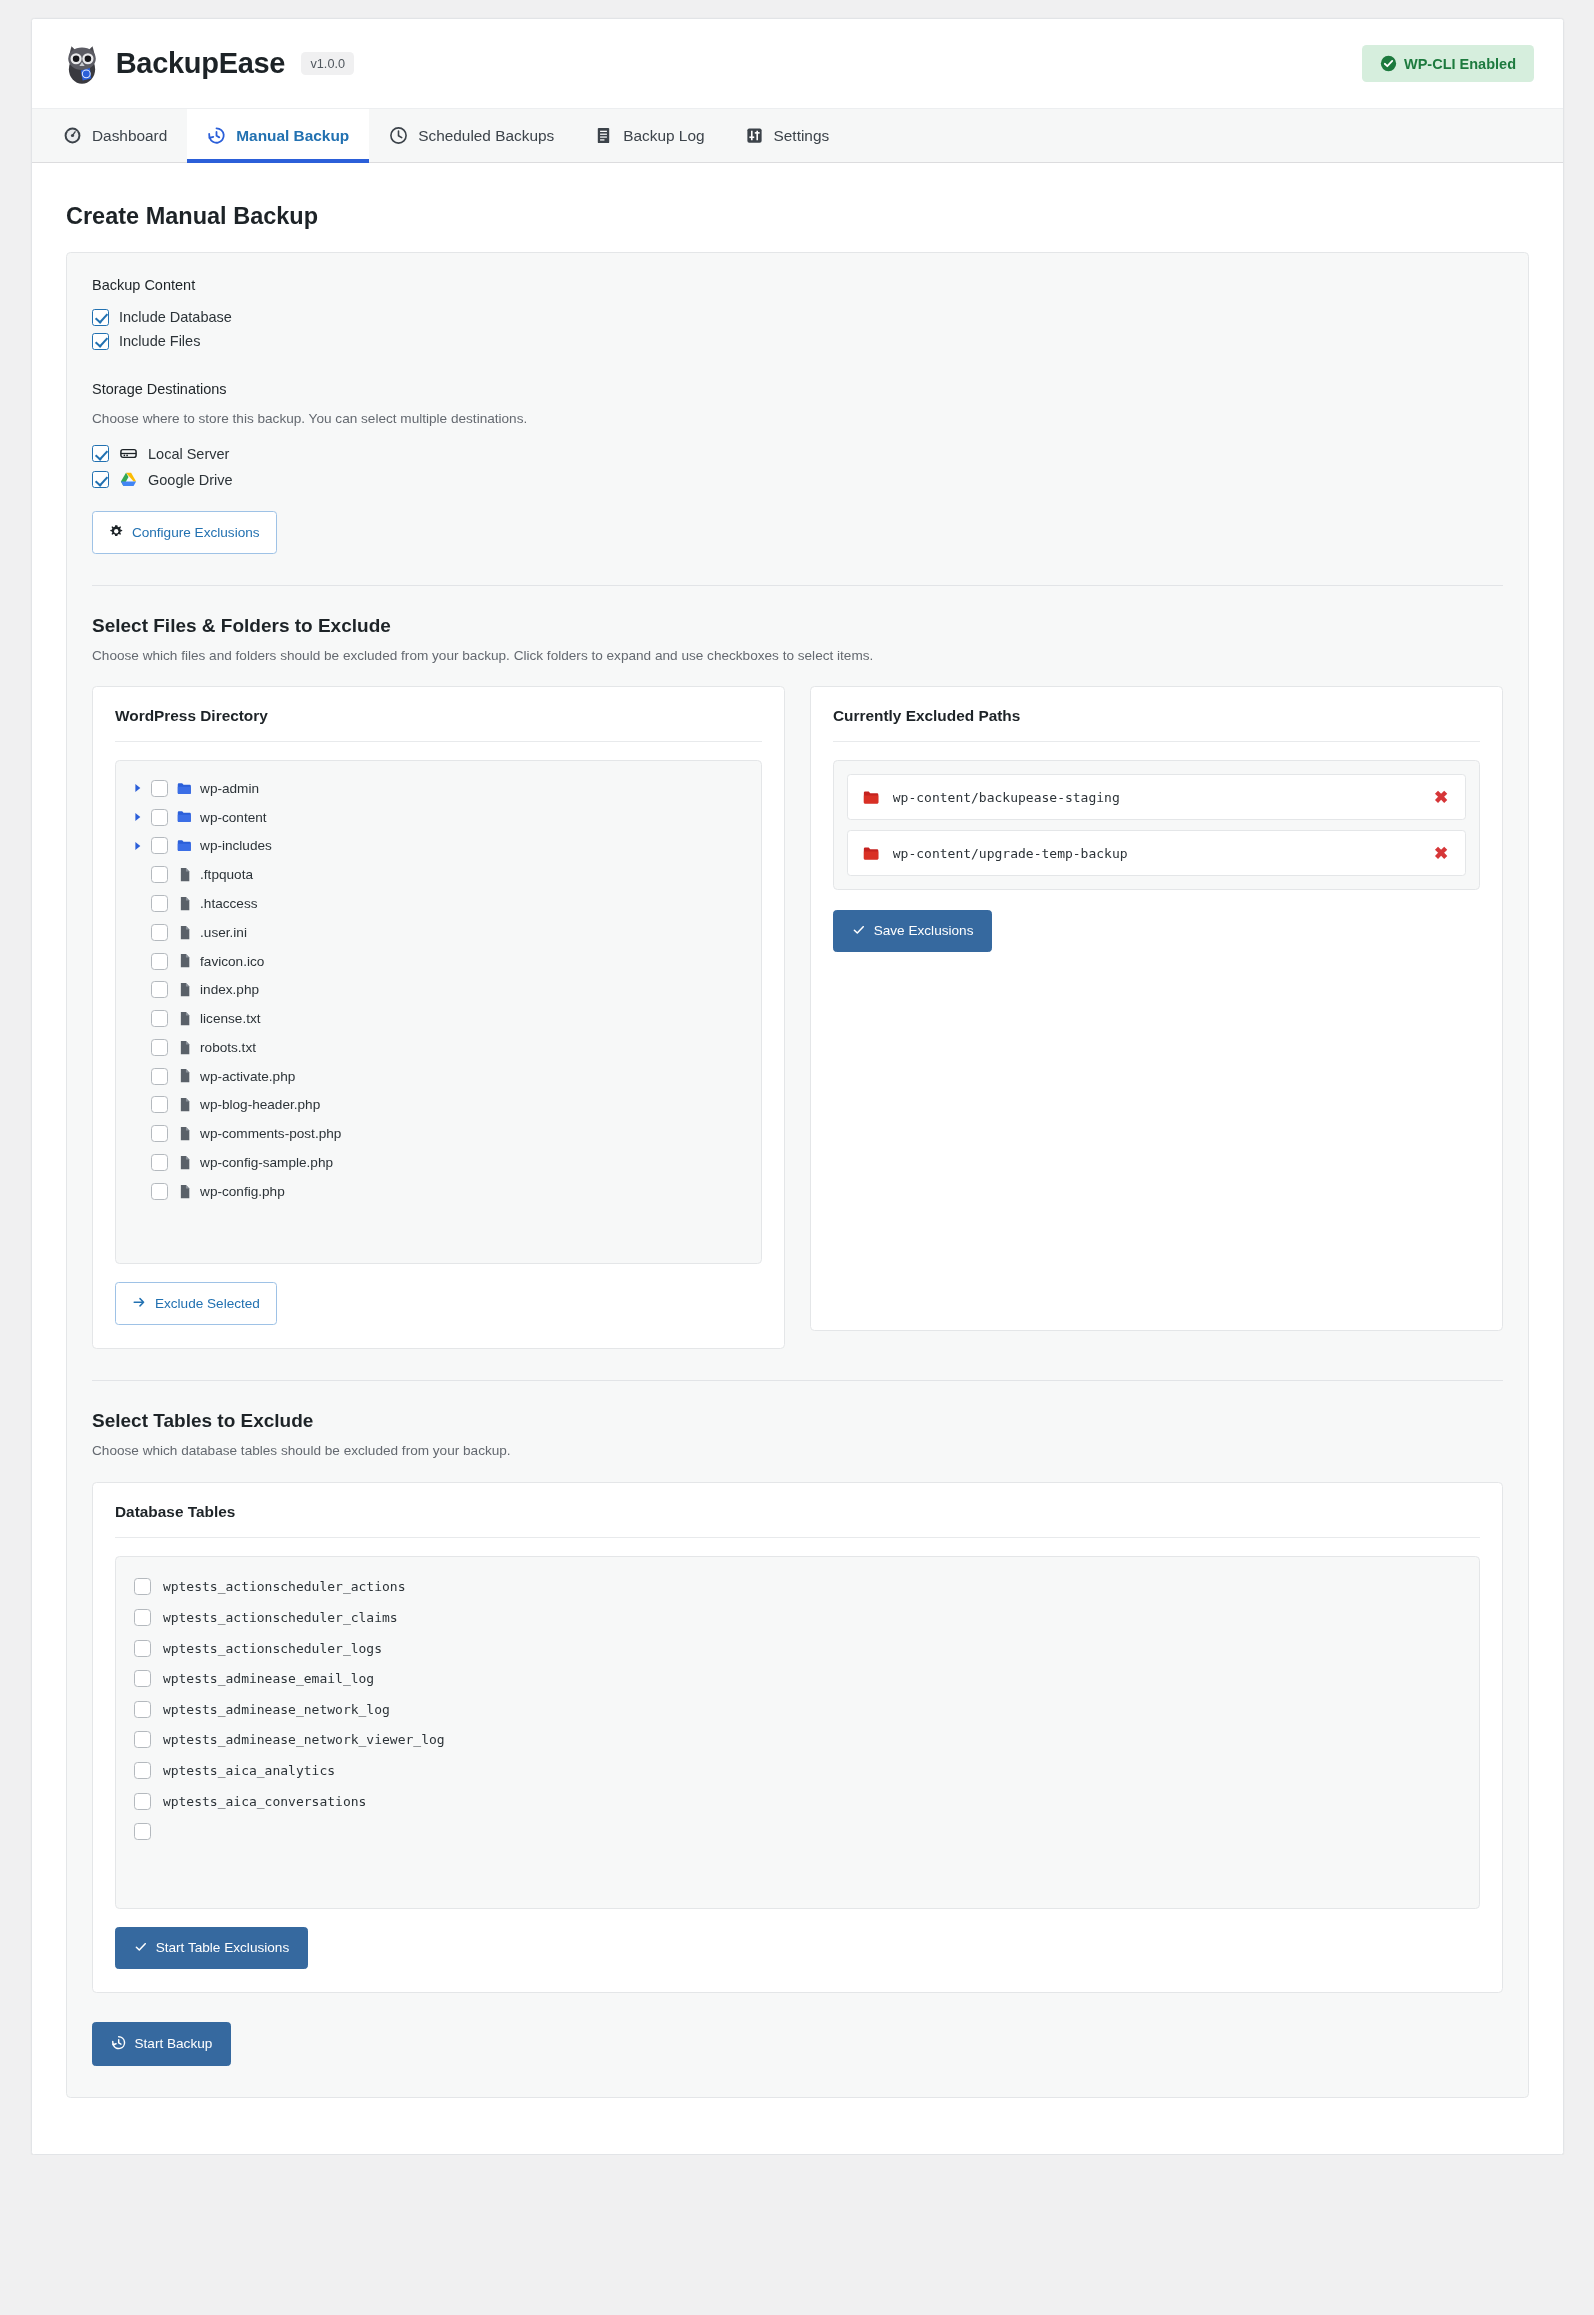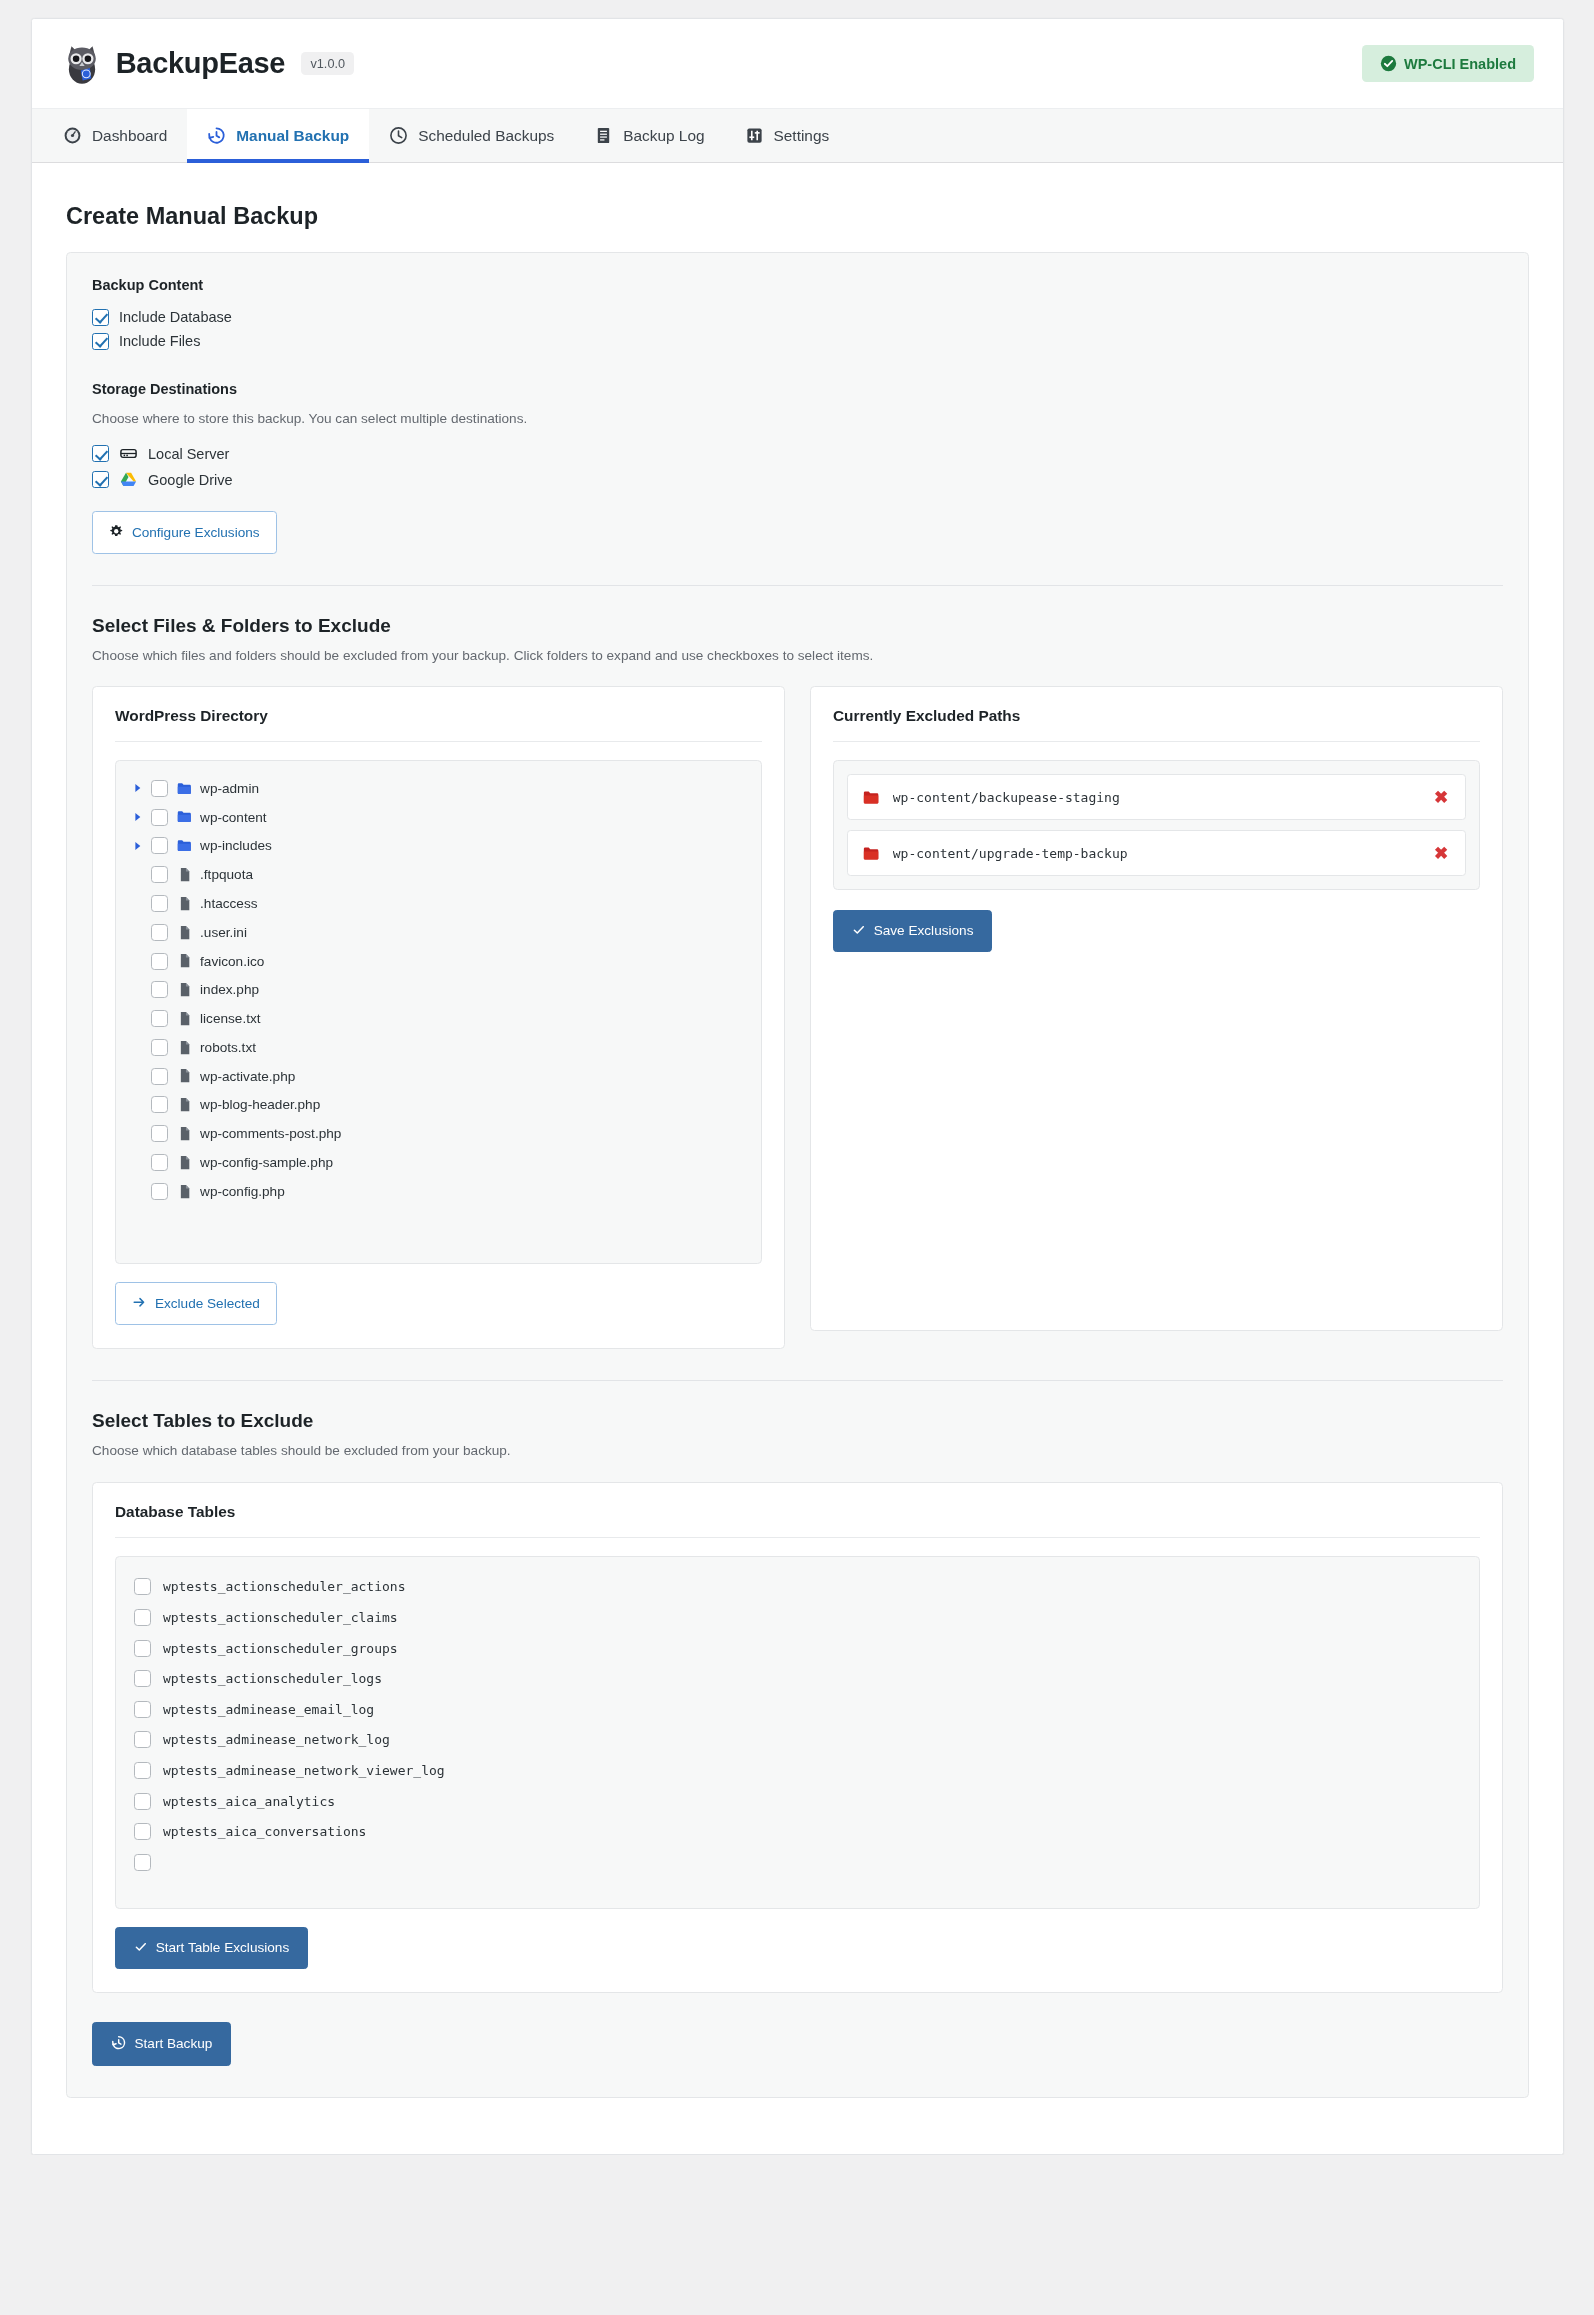--- a/index.html
+++ b/index.html
@@ -64,21 +64,21 @@
   .body { padding: 40px 34px 56px 34px; background: #fff; }
   .h1 {
     font-size: 23.5px; font-weight: 700; color: #1d2327; margin-bottom: 22px;
   }
 
   .panel {
     border: 0.9px solid #e4e6e8; border-radius: 4.5px;
     background: #f7f8f8; padding: 23.5px 25px 31px 25px;
   }
 
-  .h3 { font-size: 14.5px; font-weight: 700; color: #1d2327; margin-bottom: 12.7px; }
+  .h3 { font-size: 14.5px; font-weight: 400; color: #1d2327; margin-bottom: 12.7px; }
   .h3.mt { margin-top: 27px; }
   .hint { font-size: 13.6px; color: #646970; margin-bottom: 11px; line-height: 1.5; }
 
   .ck-row { display: flex; align-items: center; gap: 10px; padding: 3.6px 0; cursor: pointer; }
   .ck-row .lbl { font-size: 14.5px; color: #2c3338; }
 
   
   .cbox {
     width: 17px; height: 17px; flex: 0 0 17px;
     border: 0.9px solid #8c8f94; border-radius: 2.7px; background: #fff;
@@ -627,24 +627,20 @@
   <div class="trow">
     <span class="cbox rounded"></span>
     <span class="tname">wptests_actionscheduler_actions</span>
   </div>
   <div class="trow">
     <span class="cbox rounded"></span>
     <span class="tname">wptests_actionscheduler_claims</span>
   </div>
   <div class="trow">
     <span class="cbox rounded"></span>
-    <span class="tname">wptests_actionscheduler_groups</span>
-  </div>
-  <div class="trow">
-    <span class="cbox rounded"></span>
     <span class="tname">wptests_actionscheduler_logs</span>
   </div>
   <div class="trow">
     <span class="cbox rounded"></span>
     <span class="tname">wptests_adminease_email_log</span>
   </div>
   <div class="trow">
     <span class="cbox rounded"></span>
     <span class="tname">wptests_adminease_network_log</span>
   </div>

